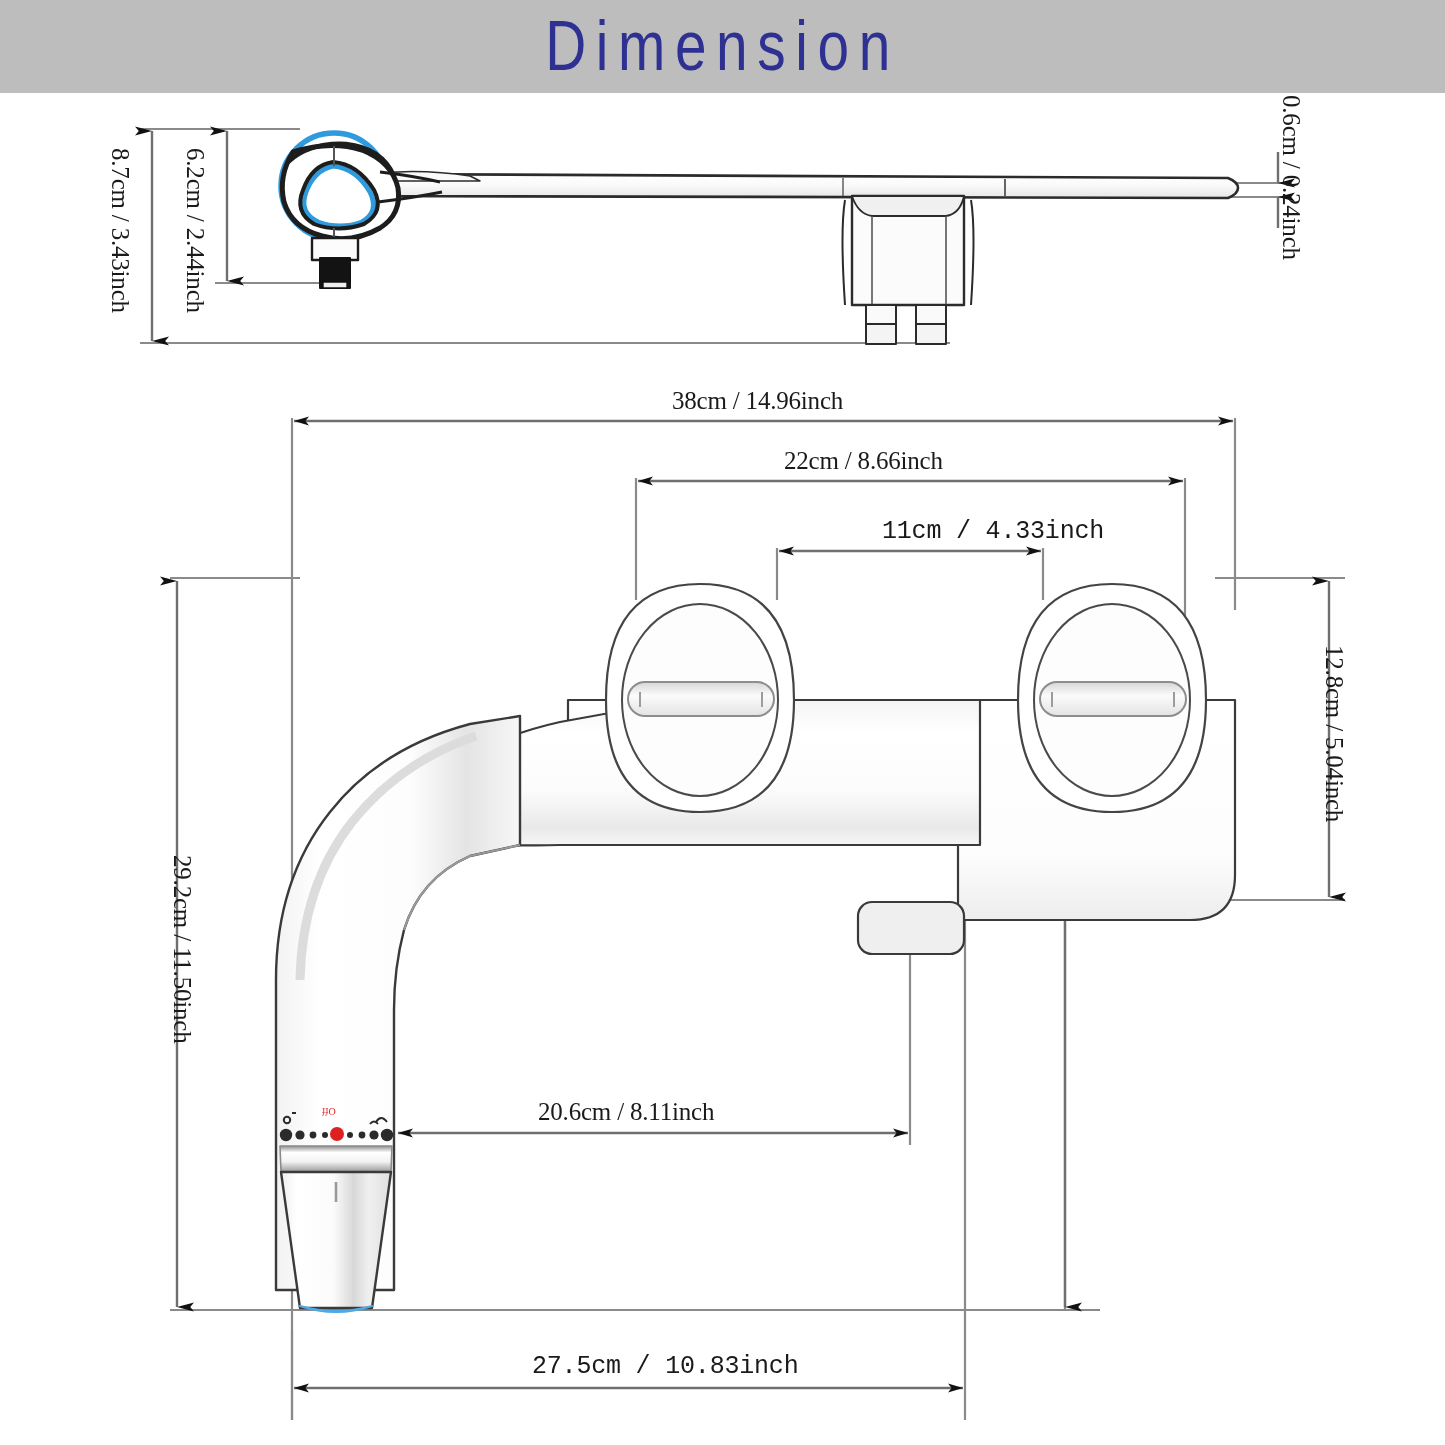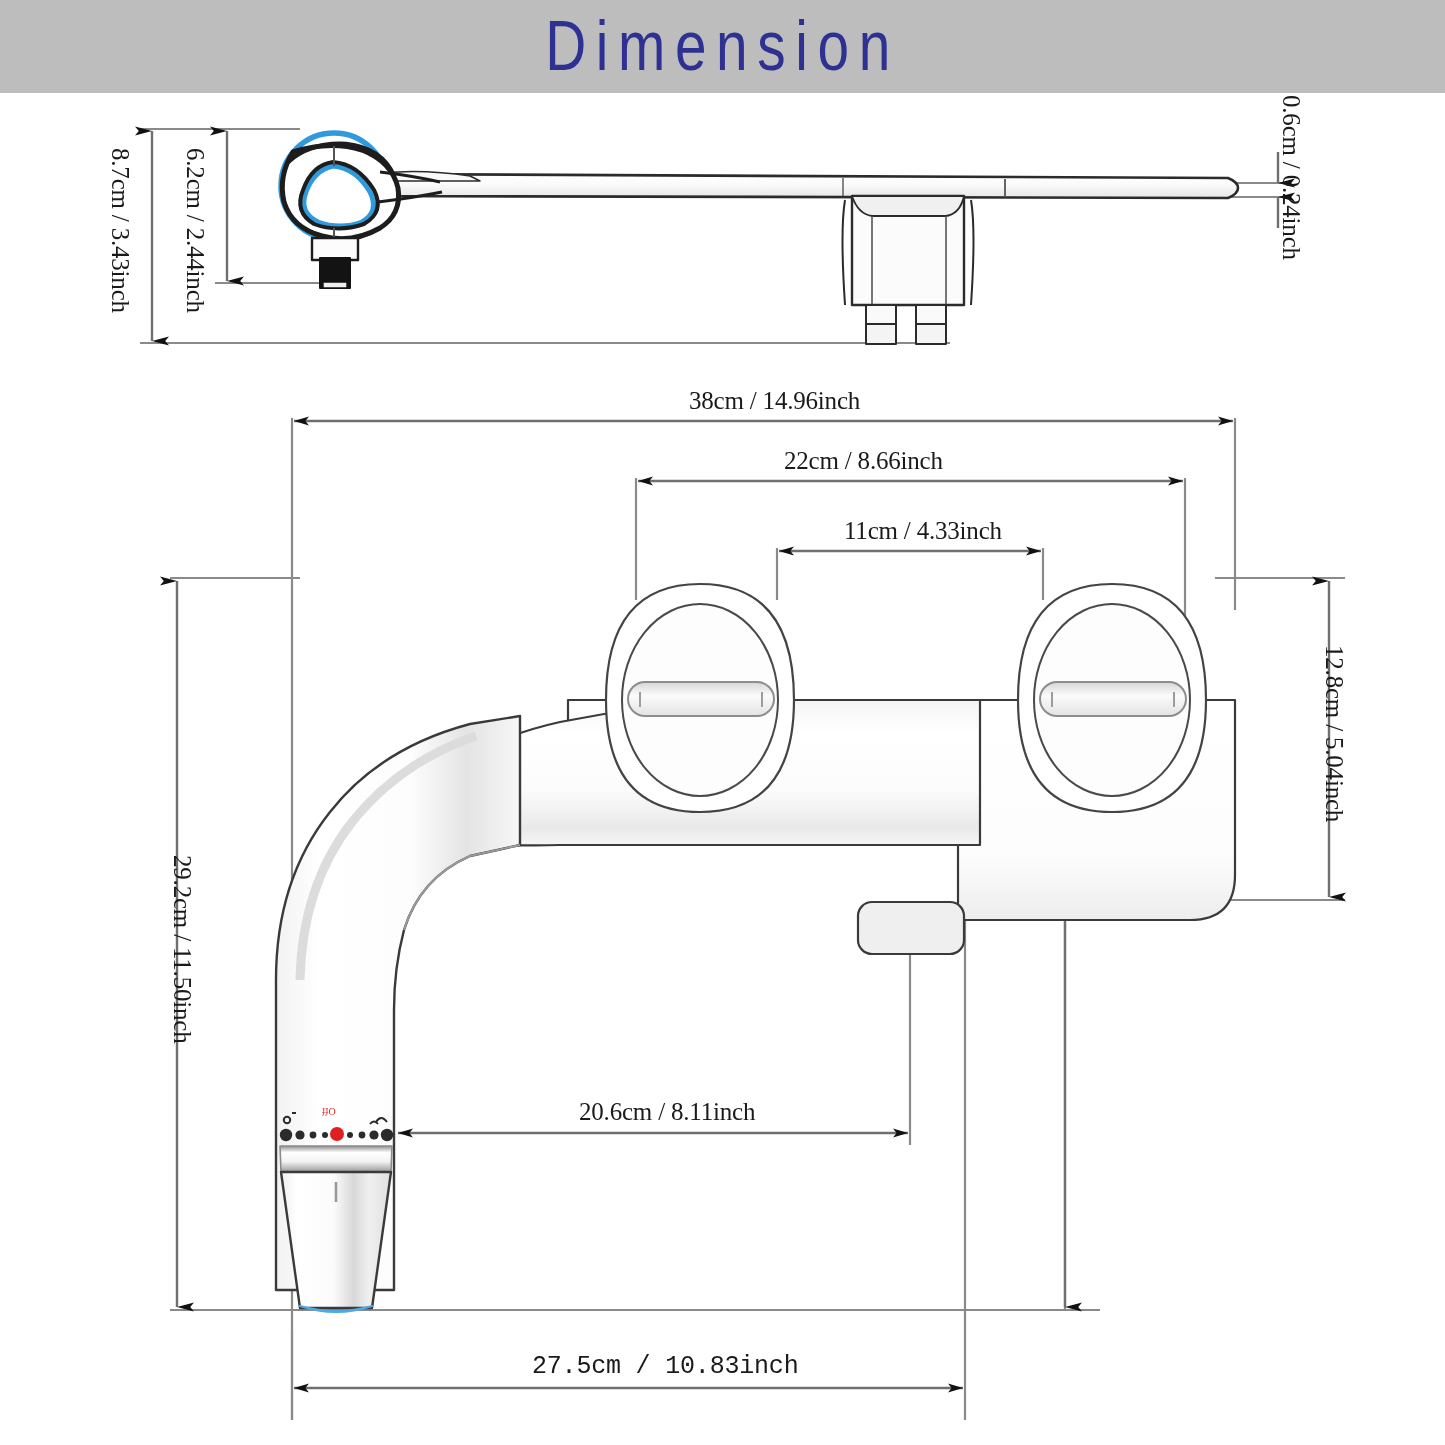--- a/index.html
+++ b/index.html
@@ -306,24 +306,24 @@
         <rect x="858" y="902" width="106" height="52" rx="14" fill="#efefef" stroke="#3a3a3a" stroke-width="2.2"></rect>
       </g>
 
     </g>
   </svg>
 
   <div class="dim-label vert" style="left:134px; top:148px;">8.7cm / 3.43inch</div>
   <div class="dim-label vert" style="left:209px; top:148px;">6.2cm / 2.44inch</div>
   <div class="dim-label vert" style="left:1305px; top:95px;">0.6cm / 0.24inch</div>
 
-  <div class="dim-label" style="left:672px; top:387px;margin-left:17px;">38cm / 14.96inch</div>
+  <div class="dim-label" style="left:672px; top:387px;">38cm / 14.96inch</div>
   <div class="dim-label" style="left:784px; top:447px;">22cm / 8.66inch</div>
-  <div class="dim-label" style="left:844px; top:517px;">11cm / 4.33inch</div>
-  <div class="dim-label" style="left:579px; top:1098px;">20.6cm / 8.11inch</div>
+  <div class="dim-label" style="left:882px; top:517px;font-family:Liberation Mono, monospace;">11cm / 4.33inch</div>
+  <div class="dim-label" style="left:538px; top:1098px;">20.6cm / 8.11inch</div>
   <div class="dim-label" style="left:532px; top:1352px;font-family:Liberation Mono, monospace;">27.5cm / 10.83inch</div>
 
   <div class="dim-label vert" style="left:196px; top:855px;">29.2cm / 11.50inch</div>
   <div class="dim-label vert" style="left:1348px; top:645px;">12.8cm / 5.04inch</div>
 
   <div style="position:absolute; left:322px; top:1106px; font-size:10px; color:#e02020;
               font-family:'Liberation Serif',serif; transform:rotate(180deg);">Off</div>
 
 </div>
 

